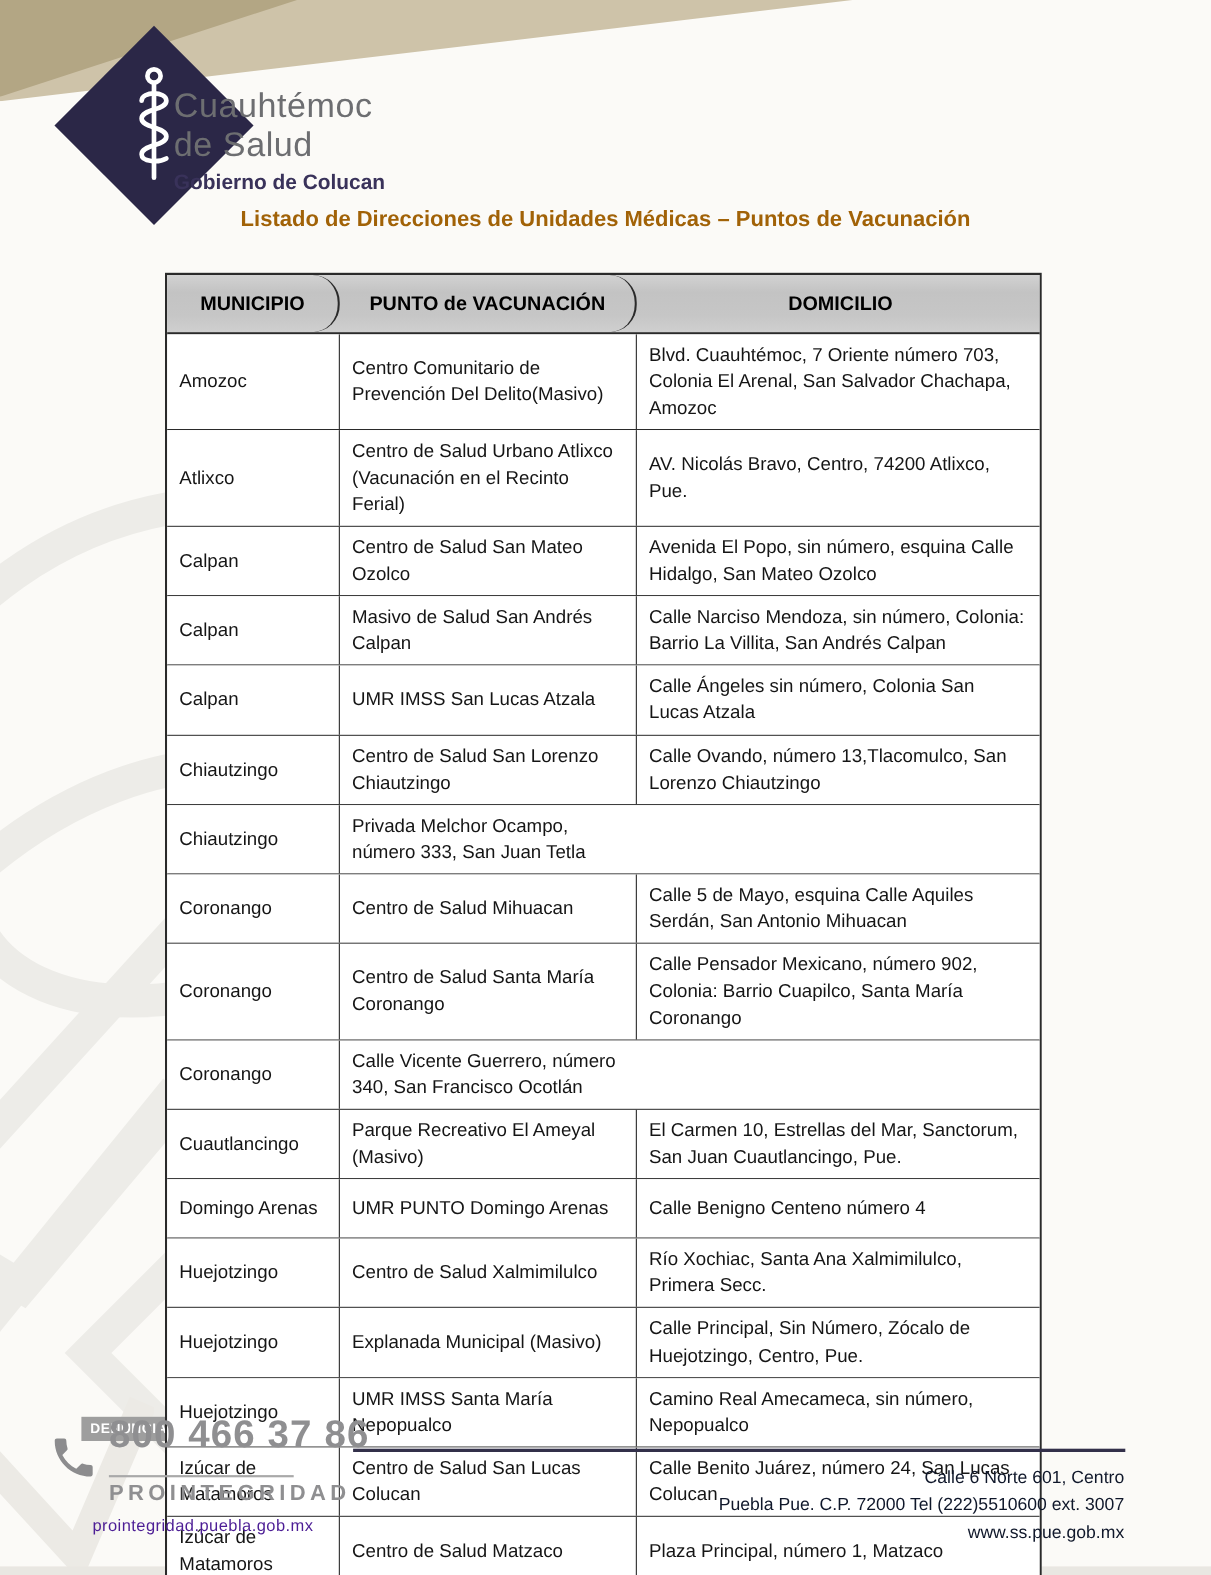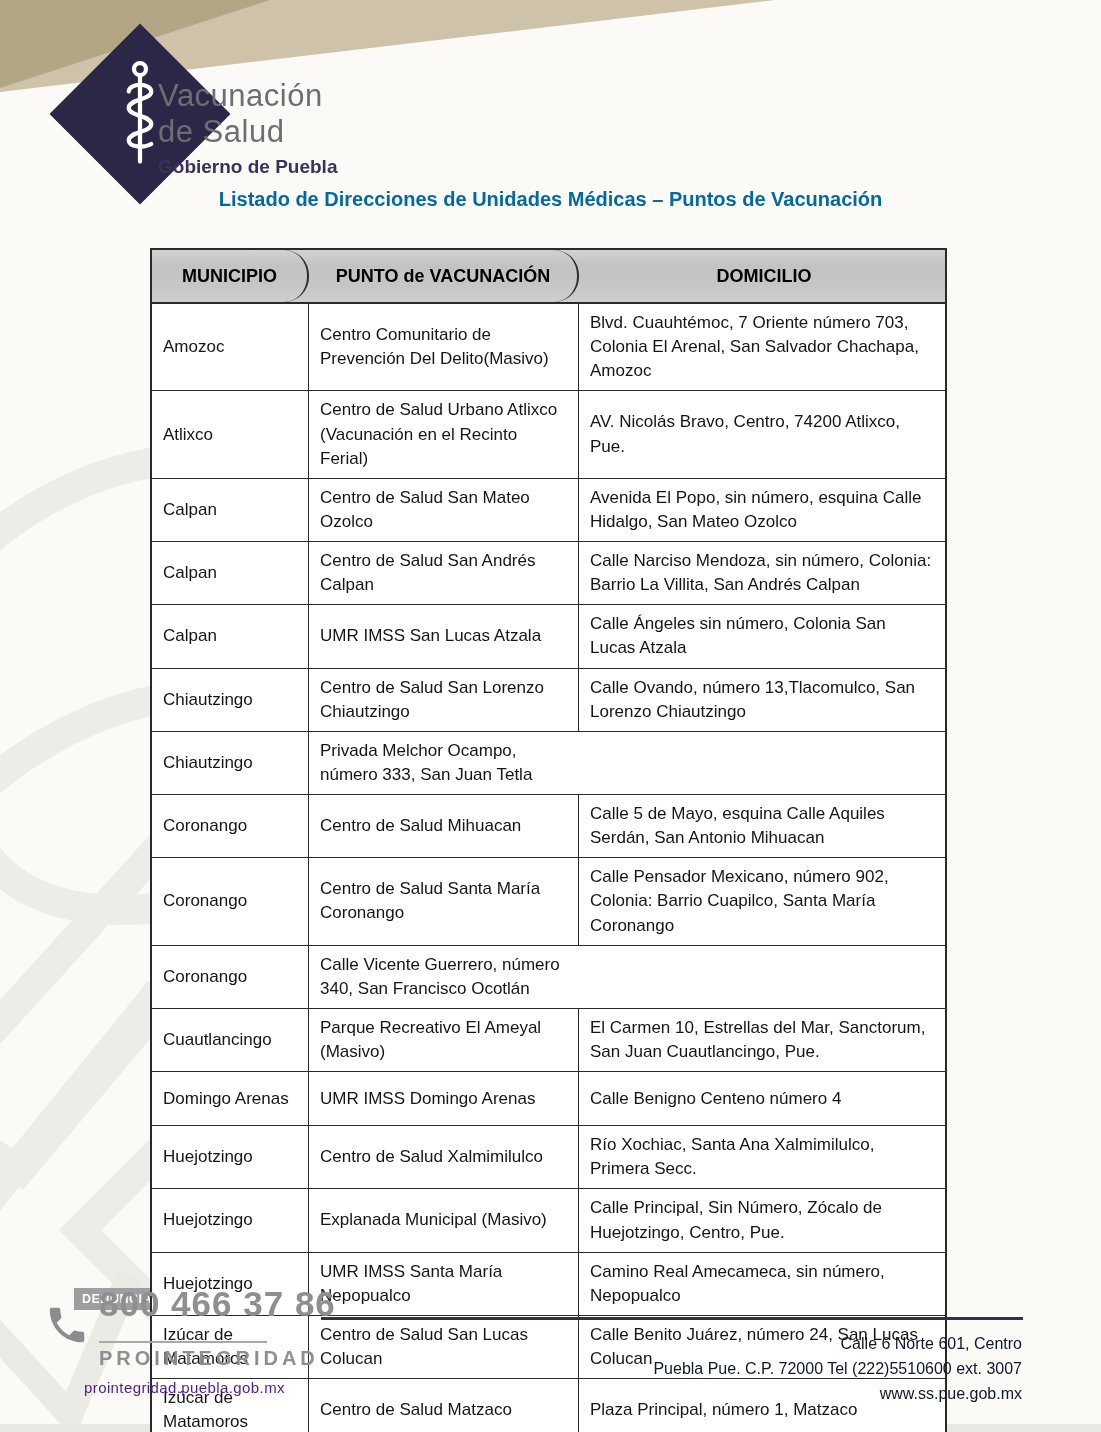--- a/index.html
+++ b/index.html
@@ -34,21 +34,21 @@
   .brand-text{
     position:absolute;left:158px;top:78px;z-index:4;
     font-size:31px;color:#6d6e71;line-height:36px;letter-spacing:.5px;
   }
   .brand-sub{
     position:absolute;left:158px;top:156px;z-index:4;
     font-size:19px;font-weight:bold;color:#39325a;
   }
   .doc-title{
     position:absolute;left:0;top:188px;width:1101px;text-align:center;
-    font-size:20px;font-weight:bold;color:#0369a1;z-index:4;
+    font-size:20px;font-weight:bold;color:#a16207;z-index:4;
   }
   
   .watermark{position:absolute;left:-40px;top:350px;z-index:0;}
   .watermark2{position:absolute;left:-20px;top:1255px;z-index:0;}
   
   .vac-table{
     position:absolute;left:150px;top:248px;width:793px;z-index:5;
     border:2px solid #2a2a2a;background:#fff;
   }
   .thead{
@@ -130,24 +130,24 @@
 <div class="banner-dark"></div>
 <div class="logo-diamond"></div>
 <div class="logo-glyph">
   <svg width="60" height="110" viewBox="0 0 24 44" fill="none" stroke="#ffffff" stroke-width="1.7" stroke-linecap="round">
     <circle cx="12" cy="4" r="2.4"></circle>
     <line x1="12" y1="7" x2="12" y2="41"></line>
     <path d="M7.5 13 C7.5 9.5, 16.5 9.5, 16.5 13 C16.5 16.5, 7.5 16, 7.5 19.5 C7.5 23, 16.5 22.5, 16.5 26 C16.5 29.5, 7.5 29, 7.5 32.5 C7.5 35.5, 14 35.5, 16.5 34"></path>
   </svg>
 </div>
 <div class="brand-text">
-  <div>Vacunación</div>
+  <div>Cuauhtémoc</div>
   <div>de Salud</div>
 </div>
-<div class="brand-sub">Gobierno de Puebla</div>
+<div class="brand-sub">Gobierno de Colucan</div>
 
 <div class="doc-title">Listado de Direcciones de Unidades Médicas – Puntos de Vacunación</div>
 
 <div class="vac-table">
   <div class="thead">
       <div class="thcell">MUNICIPIO</div>
       <div class="thcell">PUNTO de VACUNACIÓN</div>
       <div class="thcell">DOMICILIO</div>
     </div>
   <div>
@@ -161,21 +161,21 @@
         <div class="tcell">Centro de Salud Urbano Atlixco (Vacunación en el Recinto Ferial)</div>
         <div class="tcell">AV. Nicolás Bravo, Centro, 74200 Atlixco, Pue.</div>
       </div>
       <div class="trow">
         <div class="tcell">Calpan</div>
         <div class="tcell">Centro de Salud San Mateo Ozolco</div>
         <div class="tcell">Avenida El Popo, sin número, esquina Calle Hidalgo, San Mateo Ozolco</div>
       </div>
       <div class="trow">
         <div class="tcell">Calpan</div>
-        <div class="tcell">Centro de Salud San Andrés Calpan</div>
+        <div class="tcell">Masivo de Salud San Andrés Calpan</div>
         <div class="tcell">Calle Narciso Mendoza, sin número, Colonia: Barrio La Villita, San Andrés Calpan</div>
       </div>
       <div class="trow">
         <div class="tcell">Calpan</div>
         <div class="tcell">UMR IMSS San Lucas Atzala</div>
         <div class="tcell">Calle Ángeles sin número, Colonia San Lucas Atzala</div>
       </div>
       <div class="trow">
         <div class="tcell">Chiautzingo</div>
         <div class="tcell">Centro de Salud San Lorenzo Chiautzingo</div>
@@ -199,21 +199,21 @@
         <div class="tcell">Coronango</div>
         <div class="tcell">Calle Vicente Guerrero, número 340, San Francisco Ocotlán</div>
       </div>
       <div class="trow">
         <div class="tcell">Cuautlancingo</div>
         <div class="tcell">Parque Recreativo El Ameyal (Masivo)</div>
         <div class="tcell">El Carmen 10, Estrellas del Mar, Sanctorum, San Juan Cuautlancingo, Pue.</div>
       </div>
       <div class="trow">
         <div class="tcell">Domingo Arenas</div>
-        <div class="tcell">UMR IMSS  Domingo Arenas</div>
+        <div class="tcell">UMR PUNTO  Domingo Arenas</div>
         <div class="tcell">Calle Benigno Centeno número 4</div>
       </div>
       <div class="trow">
         <div class="tcell">Huejotzingo</div>
         <div class="tcell">Centro de Salud Xalmimilulco</div>
         <div class="tcell">Río Xochiac, Santa Ana Xalmimilulco, Primera Secc.</div>
       </div>
       <div class="trow">
         <div class="tcell">Huejotzingo</div>
         <div class="tcell">Explanada Municipal (Masivo)</div>

